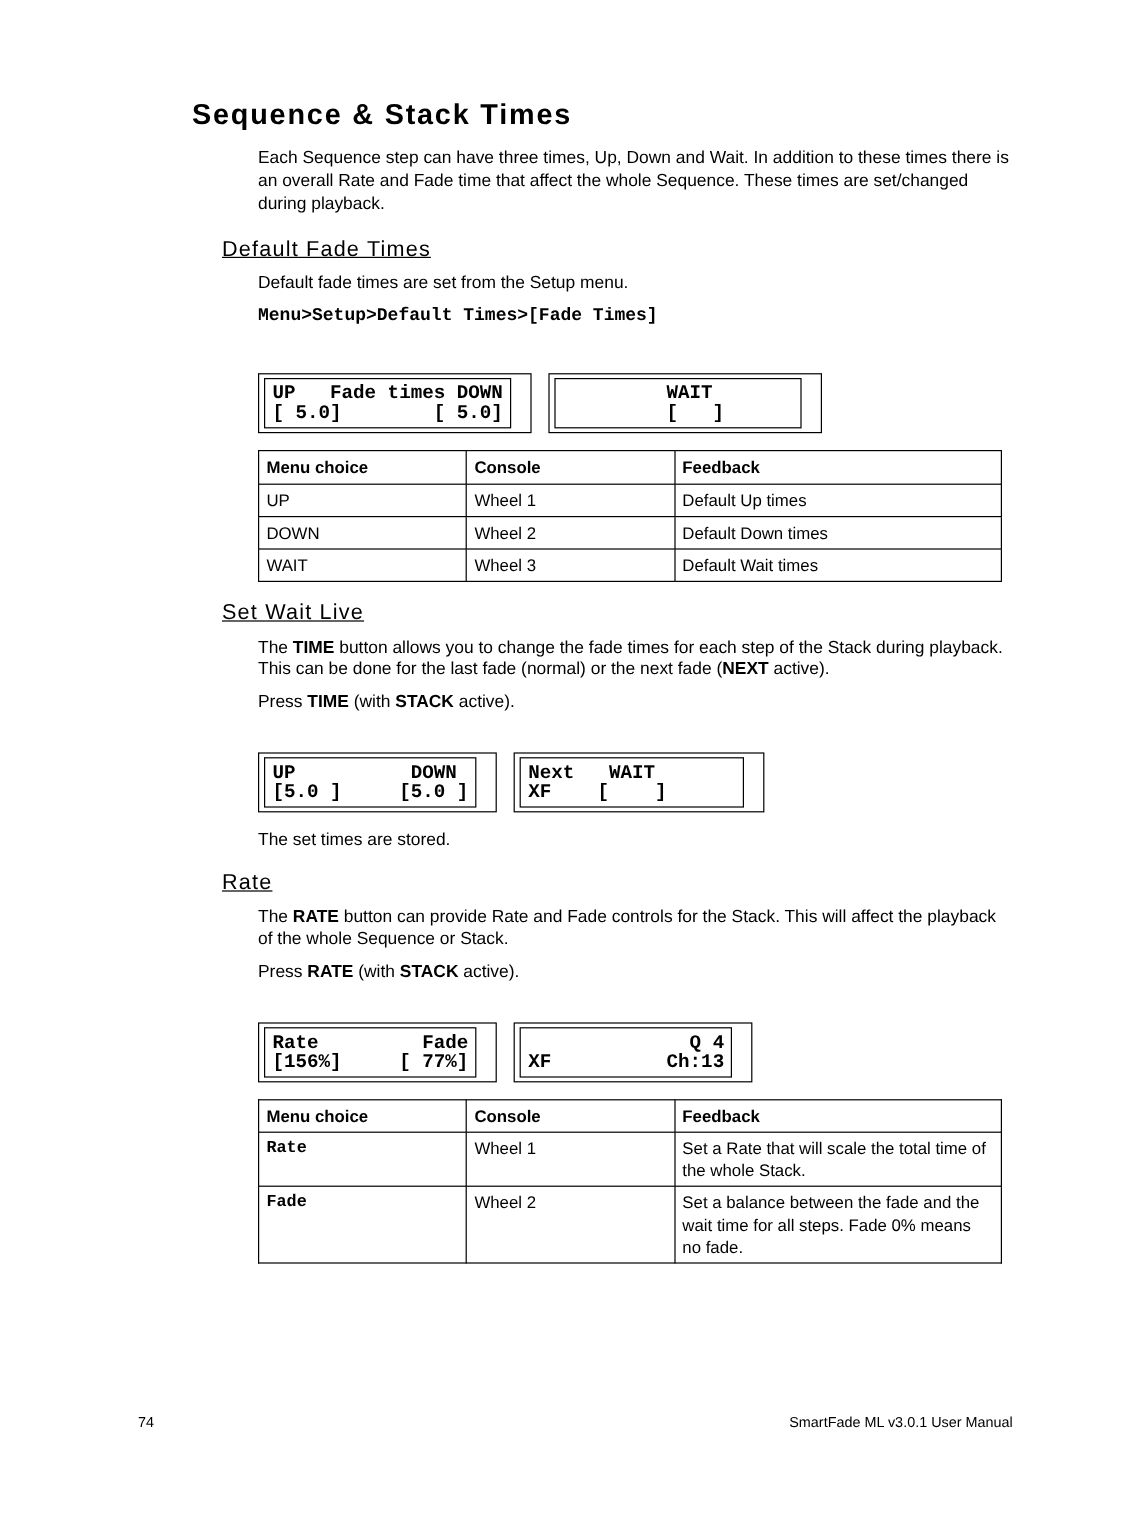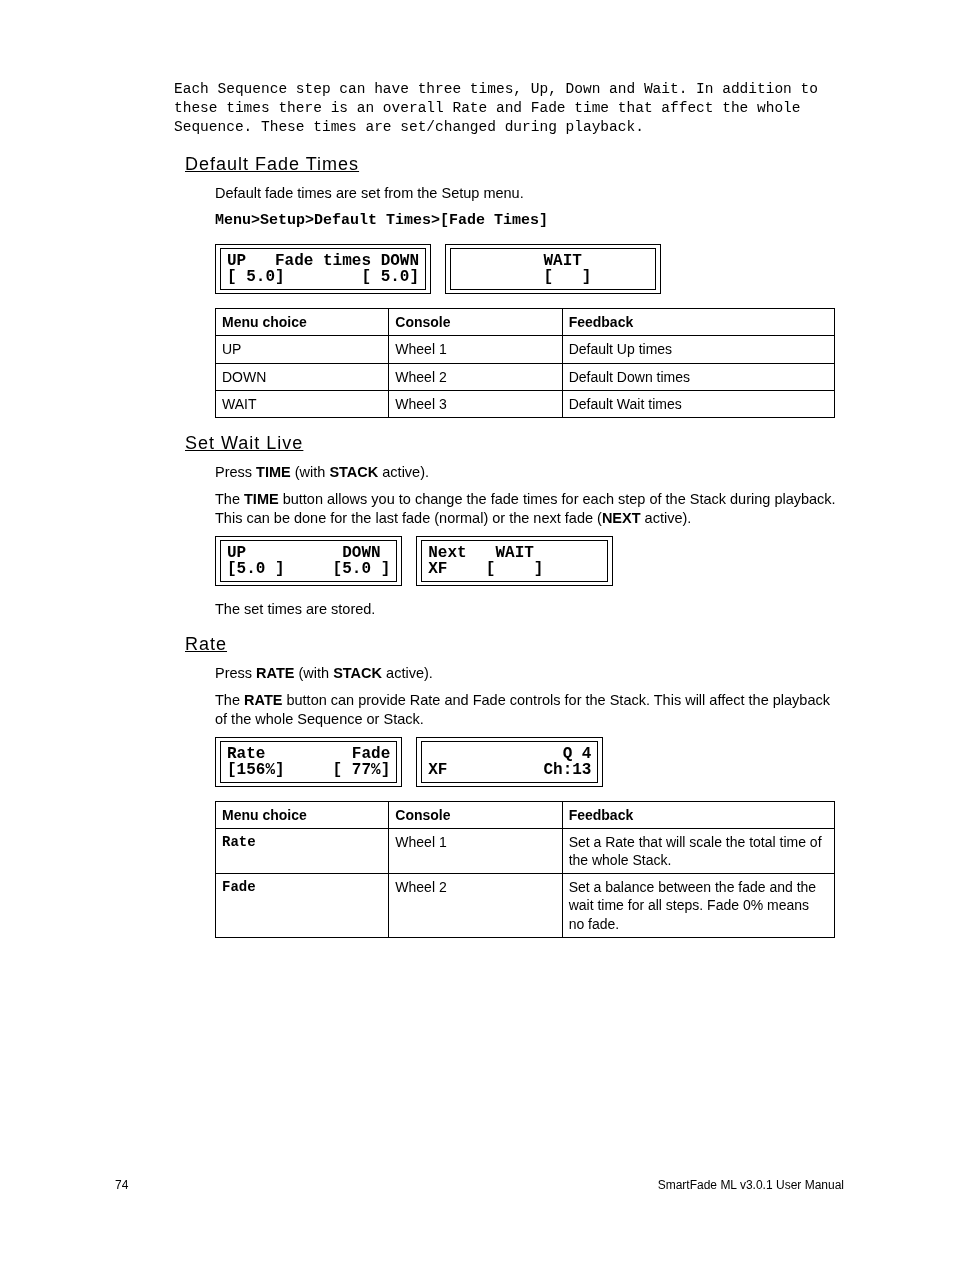--- a/index.html
+++ b/index.html
@@ -18,22 +18,21 @@
     padding: 80px 110px 0 115px;
   }
   h1.title {
     font-family: Arial;
     font-weight: bold;
     font-size: 24px;
     letter-spacing: 1.5px;
     margin: 0 0 12px 45px;
   }
   .intro {
-    margin: 0 0 16px 59px;
-    font-family: Liberation Mono, monospace;
+    margin: 0 0 16px 100px;
   }
   h2.sub {
     font-family: Arial;
     font-weight: normal;
     font-size: 18px;
     letter-spacing: 1px;
     text-decoration: underline;
     margin: 14px 0 8px 70px;
   }
   p.body {
@@ -45,22 +44,23 @@
     font-size: 15px;
     margin: 6px 0 14px 100px;
   }
   .lcd-row {
     display: flex;
     gap: 14px;
     margin: 0 0 14px 100px;
   }
   .lcd {
     border: 1.5px solid #000;
-    padding: 3px 4px 3px 4px;
+    padding: 3px 16px 3px 4px;
     line-height: 1.0;
+    margin-top: 24px;
   }
   .lcd-inner {
     border: 1.5px solid #000;
     padding: 4px 6px;
     font-family: Courier, "Courier New", monospace;
     font-weight: bold;
     font-size: 16px;
     white-space: pre;
   }
   .lcd-inner-thin {
@@ -97,20 +97,21 @@
     right: 110px;
     font-size: 12px;
     display: flex;
     justify-content: space-between;
   }
 </style>
 </head>
 <body>
 
 <div class="page">
+  <h1 class="title">Sequence &amp; Stack Times</h1>
   <p class="intro">Each Sequence step can have three times, Up, Down and Wait. In addition to these times there is an overall Rate and Fade time that affect the whole Sequence. These times are set/changed during playback.</p>
 
   <h2 class="sub">Default Fade Times</h2>
   <p class="body">Default fade times are set from the Setup menu.</p>
   <div class="mono-path">Menu&gt;Setup&gt;Default Times&gt;[Fade Times]</div>
 
   <div class="lcd-row">
     <div class="lcd">
         <div class="lcd-inner">UP   Fade times DOWN
 [ 5.0]        [ 5.0]</div>
@@ -141,44 +142,44 @@
     <tr>
           <td>WAIT</td>
           <td>Wheel 3</td>
           <td>Default Wait times</td>
         </tr>
   </tbody>
     </table>
 
   <h2 class="sub">Set Wait Live</h2>
   <p class="body">
+    <span>The </span><b>TIME</b><span> button allows you to change the fade times for each step of the Stack during playback. This can be done for the last fade (normal) or the next fade (</span><b>NEXT</b><span> active).</span>
+  </p>
+  <p class="body">
     <span>Press </span><b>TIME</b><span> (with </span><b>STACK</b><span> active).</span>
-  </p>
-  <p class="body">
-    <span>The </span><b>TIME</b><span> button allows you to change the fade times for each step of the Stack during playback. This can be done for the last fade (normal) or the next fade (</span><b>NEXT</b><span> active).</span>
   </p>
 
   <div class="lcd-row">
     <div class="lcd">
         <div class="lcd-inner">UP          DOWN
 [5.0 ]     [5.0 ]</div>
       </div>
     <div class="lcd">
         <div class="lcd-inner">Next   WAIT       
 XF    [    ]      </div>
       </div>
   </div>
   <p class="body">The set times are stored.</p>
 
   <h2 class="sub">Rate</h2>
   <p class="body">
+    <span>The </span><b>RATE</b><span> button can provide Rate and Fade controls for the Stack. This will affect the playback of the whole Sequence or Stack.</span>
+  </p>
+  <p class="body">
     <span>Press </span><b>RATE</b><span> (with </span><b>STACK</b><span> active).</span>
-  </p>
-  <p class="body">
-    <span>The </span><b>RATE</b><span> button can provide Rate and Fade controls for the Stack. This will affect the playback of the whole Sequence or Stack.</span>
   </p>
 
   <div class="lcd-row">
     <div class="lcd">
         <div class="lcd-inner">Rate         Fade
 [156%]     [ 77%]</div>
       </div>
     <div class="lcd">
         <div class="lcd-inner">              Q 4
 XF          Ch:13</div>

